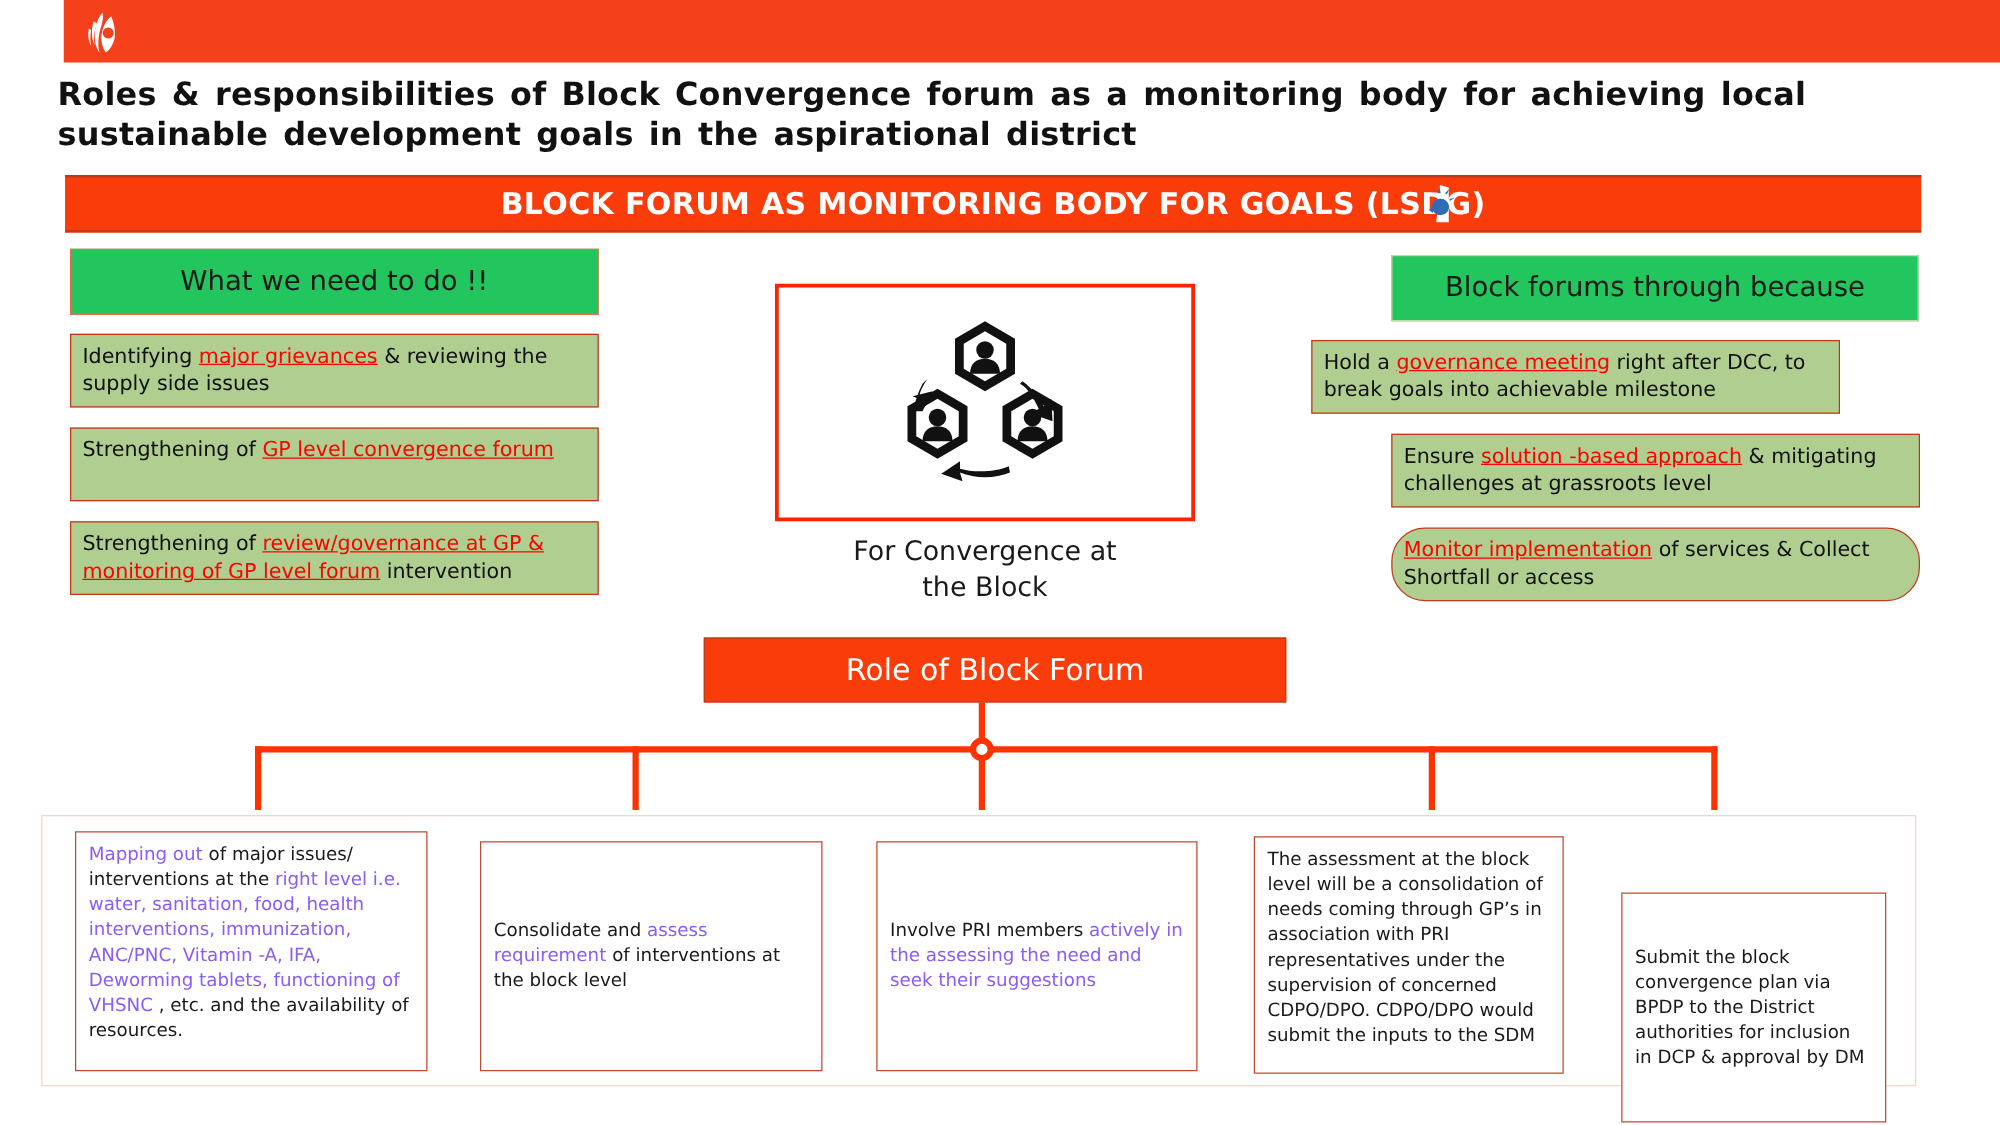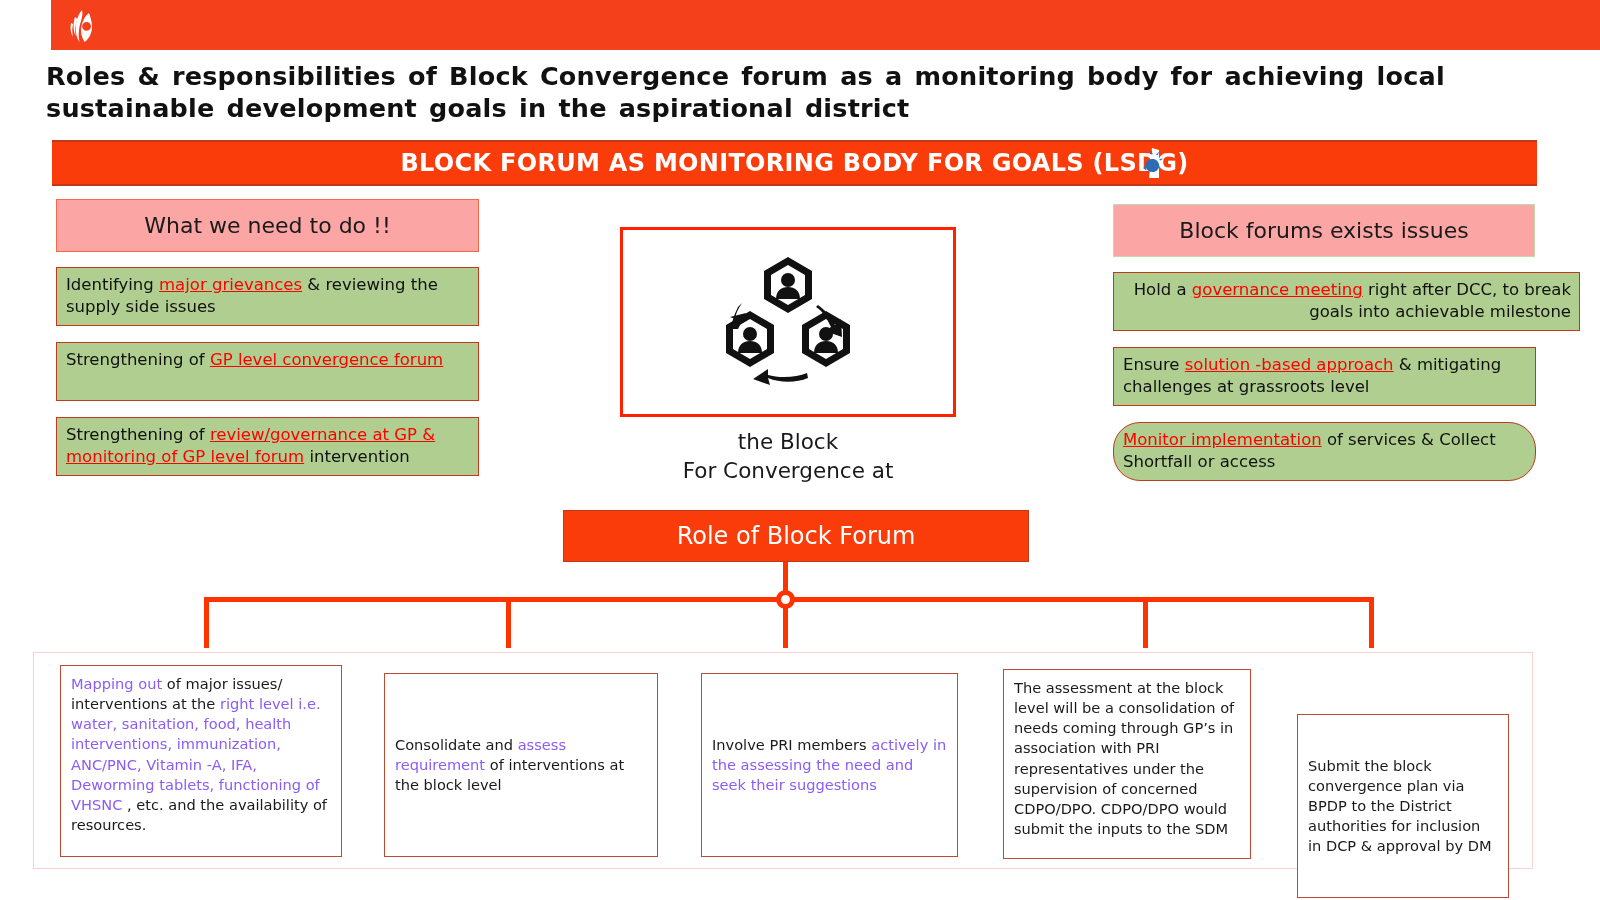--- a/index.html
+++ b/index.html
@@ -44,21 +44,21 @@
     color: #ffffff; font-size: 24px; font-weight: 600;
     font-family: "DejaVu Sans", sans-serif;
     letter-spacing: .3px;
     white-space: nowrap;
   }
   .banner-emoji { position:absolute; left:1139px; top:148px; width:26px; height:30px; }
 
   
   .hdr-box {
     position: absolute;
-    background: #fca5a5;
+    background: #22c55e;
     display: flex; align-items: center; justify-content: center;
     font-size: 22px; color: #1a1a1a;
     font-family: "DejaVu Sans", sans-serif;
   }
   .hdr-left  { left: 56px;   top: 199px; width: 423px; height: 53px; border: 1.5px solid #F06B4A; }
   .hdr-right { left: 1113px; top: 204px; width: 422px; height: 53px; border: 1.5px solid #BFD9AD; }
 
   
   .green {
     position: absolute;
@@ -68,21 +68,21 @@
     font-size: 16.5px;
     line-height: 1.35;
     color: #111;
     font-family: "DejaVu Sans", sans-serif;
   }
   .green u, .hl { color: #FF0000; text-decoration: underline; }
 
   .gl1 { left: 56px;  top: 267px; width: 423px; height: 59px; }
   .gl2 { left: 56px;  top: 342px; width: 423px; height: 59px; }
   .gl3 { left: 56px;  top: 417px; width: 423px; height: 59px; }
-  .gr1 { left: 1113px; top: 272px; width: 467px; height: 59px; text-align: right; }
+  .gr1 { left: 1049px; top: 272px; width: 423px; height: 59px; }
   .gr2 { left: 1113px; top: 347px; width: 423px; height: 59px; }
   .gr3 { left: 1113px; top: 422px; width: 423px; height: 59px; border-radius: 27px; }
 
   
   .icon-box {
     position: absolute; left: 620px; top: 227px; width: 336px; height: 190px;
     border: 3px solid #FF2200; background: #ffffff;
     display: flex; align-items: center; justify-content: center;
   }
   .icon-caption {
@@ -173,21 +173,21 @@
         <path d="M7.4 17.6 l-3.4 2.4 l3.4 2.4 z"></path>
       </g>
     </svg>
   </div>
 
   <div class="hdr-box hdr-left">
     <span>What we need to do !!</span>
   </div>
 
   <div class="hdr-box hdr-right">
-    <span>Block forums exists issues</span>
+    <span>Block forums through because</span>
   </div>
 
   <div class="green gl1">
     <span>Identifying </span><u>major grievances</u><span> &amp; reviewing the supply side issues</span>
   </div>
   <div class="green gl2">
     <span>Strengthening of </span><u>GP level convergence forum</u><span></span>
   </div>
   <div class="green gl3">
     <span>Strengthening of </span><u>review/governance at GP &amp; monitoring of GP level forum</u><span> intervention</span>
@@ -221,22 +221,22 @@
 
         <path d="M110 58 C118 64, 123 70, 127 78 L133 72 L134 90 L117 84 L123 80 C119 72, 115 64, 108 60 Z"></path>
 
         <path d="M100 131 C88 136, 72 136, 60 131 L62 138 L45 132 L60 122 L60 128 C70 131, 88 131, 99 126 Z"></path>
 
         <path d="M30 60 C26 68, 24 74, 23 82 L30 82 L38 66 L22 70 L27 72 C28 66, 30 62, 34 56 Z"></path>
       </g>
     </svg>
   </div>
   <div class="icon-caption">
+    <div>For Convergence at</div>
     <div>the Block</div>
-    <div>For Convergence at</div>
   </div>
 
   <div class="role">
     <span>Role of Block Forum</span>
   </div>
 
   <div class="conn conn-stem-top"></div>
   <div class="conn conn-h"></div>
   <div class="conn-node"></div>
   <div class="conn conn-stem-bot"></div>

